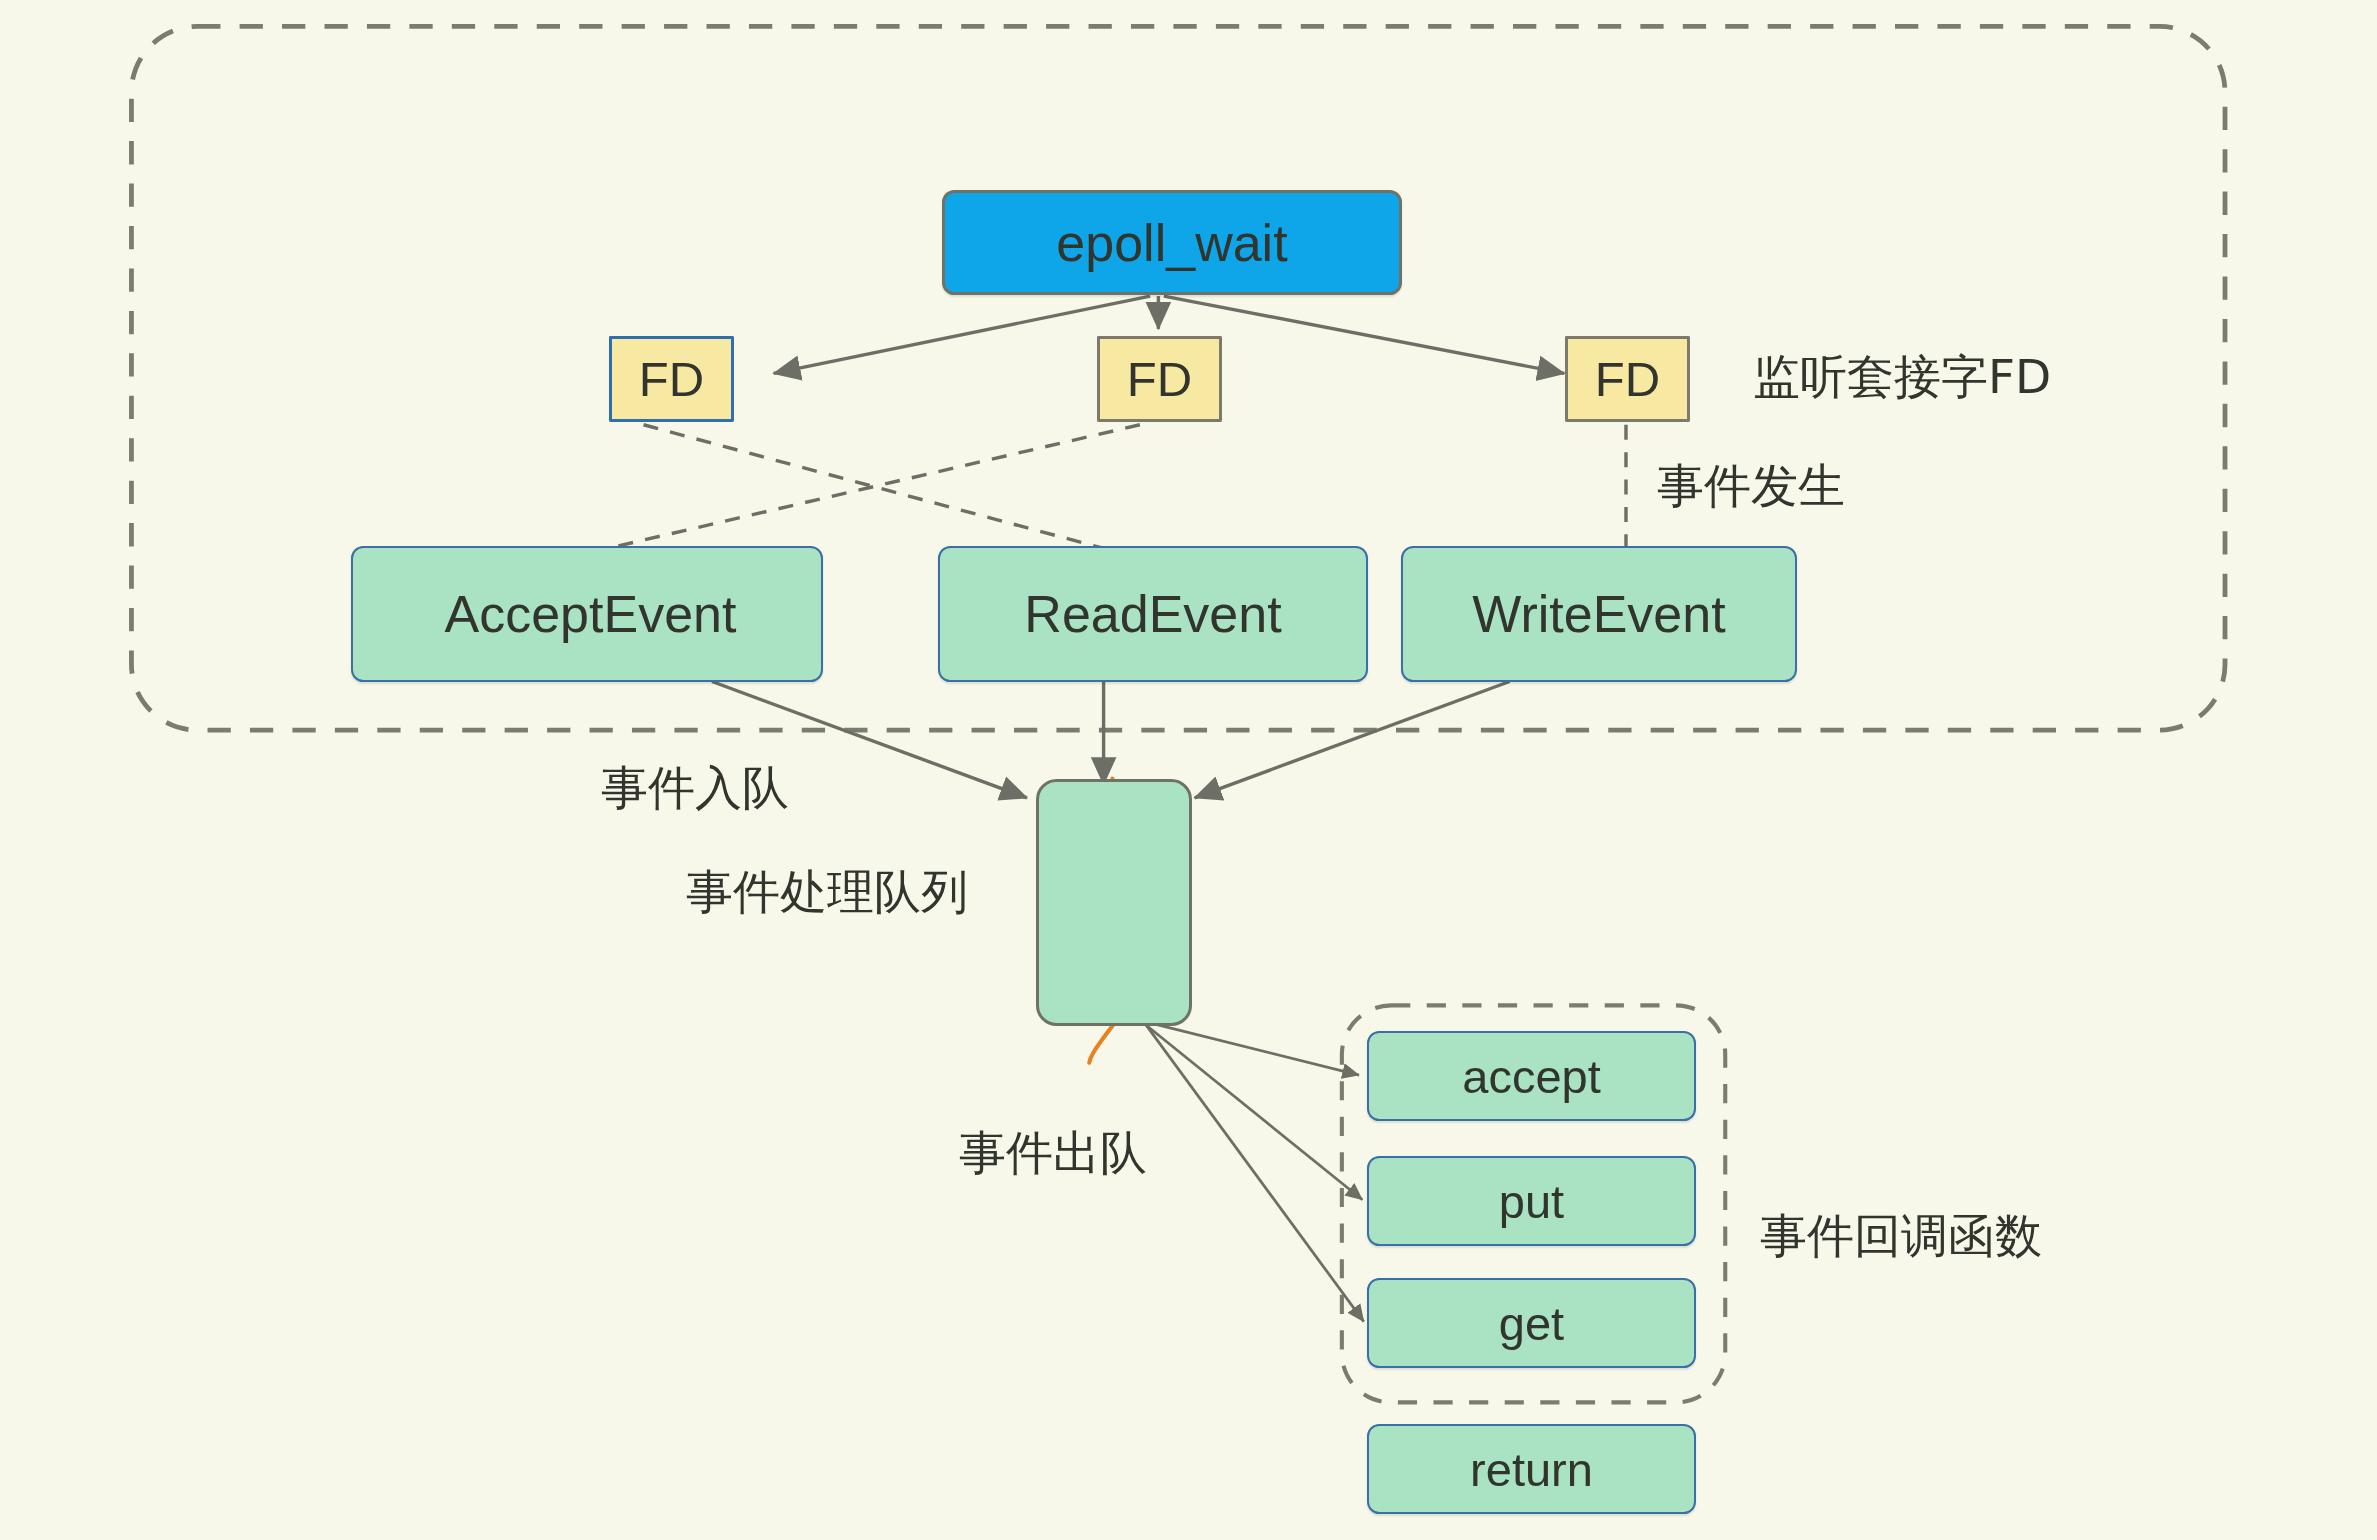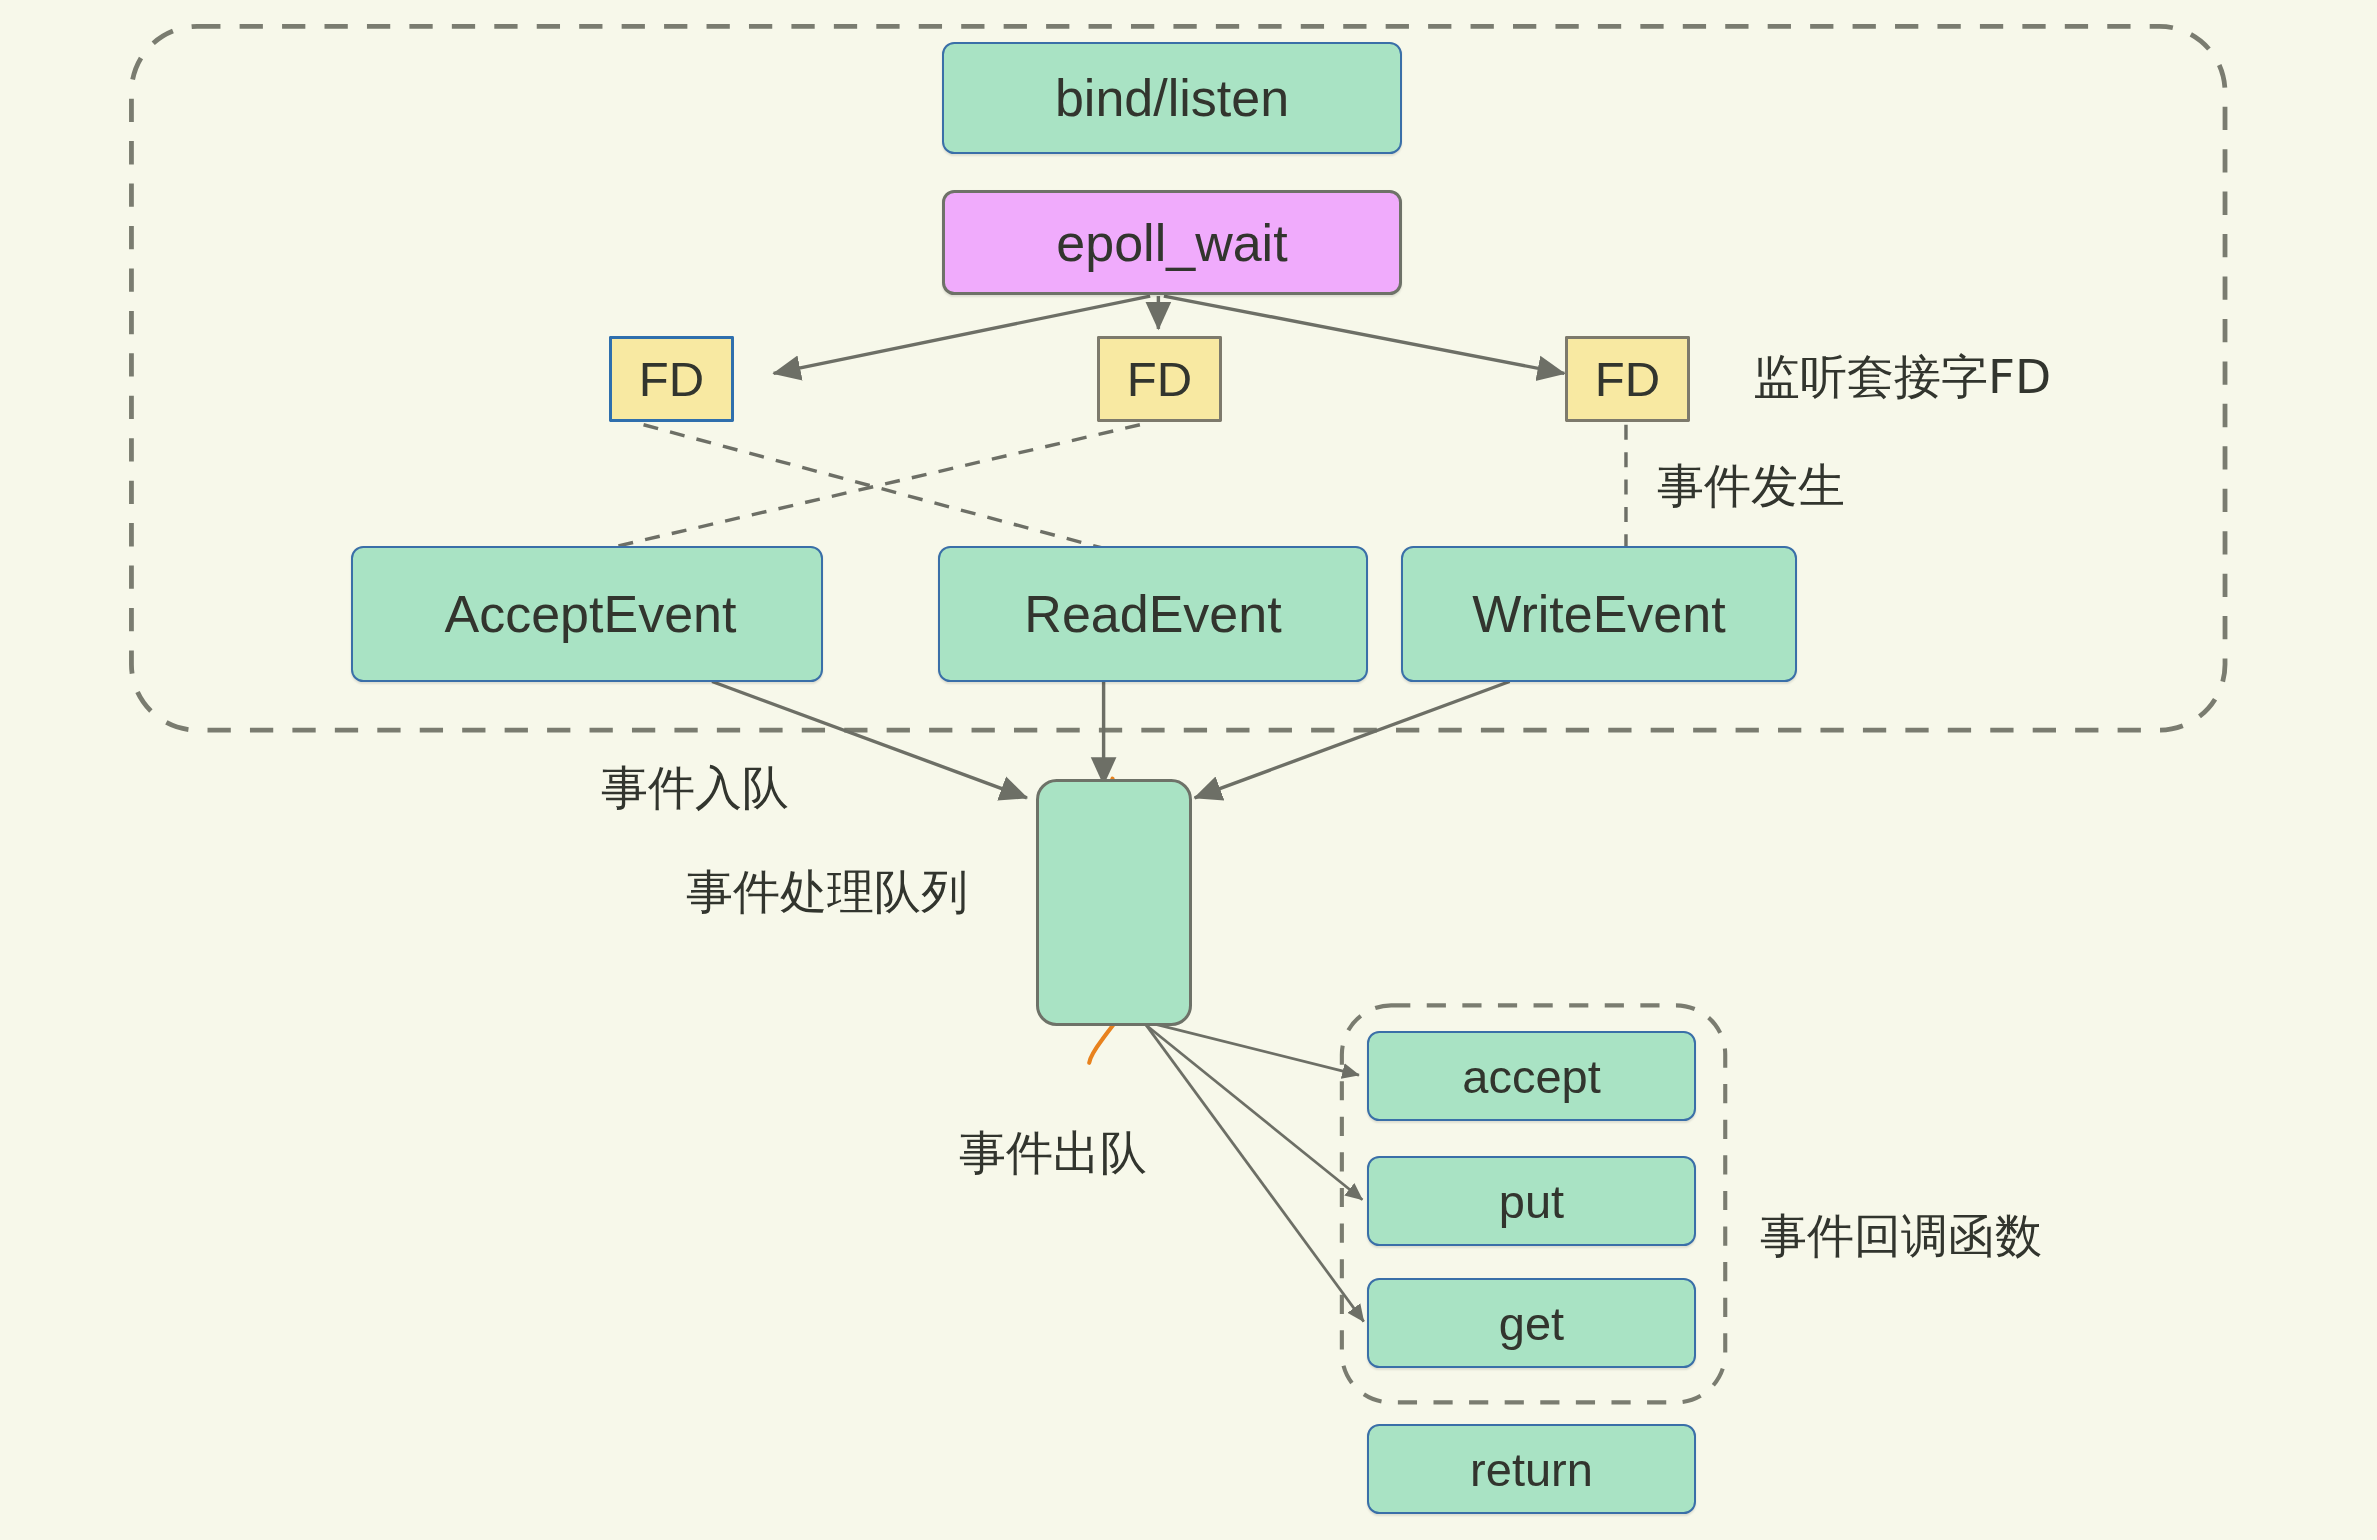--- a/index.html
+++ b/index.html
@@ -33,21 +33,21 @@
     color: #32352e;
     white-space: nowrap;
   }
   .node.green {
     background: #a9e3c4;
     border: 2.7px solid #3a6fa8;
     border-radius: 12.3px;
     box-shadow: 0 1.4px 2.1px rgba(0,0,0,0.10);
   }
   .node.green-gray {
-    background: #f0abfc;
+    background: #0ea5e9;
     border: 3.4px solid #6e7268;
     border-radius: 12.3px;
     box-shadow: 0 1.4px 2.1px rgba(0,0,0,0.10);
   }
   .node.yellow-blue {
     background: #f8e9a2;
     border: 3.4px solid #2f6fad;
     border-radius: 1.4px;
   }
   .node.yellow-gray {
@@ -108,23 +108,20 @@
     <path d="M 1625 1137
              C 1600 1210, 1585 1270, 1588 1290
              C 1592 1312, 1620 1300, 1633 1312
              C 1646 1325, 1628 1360, 1604 1390
              C 1582 1418, 1582 1434, 1597 1442
              C 1613 1450, 1640 1438, 1648 1450
              C 1656 1463, 1630 1490, 1610 1518
              C 1598 1534, 1592 1545, 1591 1552" fill="none" stroke="#e8821e" stroke-width="6" stroke-linecap="round"></path>
   </svg>
 
-  <div class="node green" style="left:942px; top:42px; width:460px; height:112px; font-size:52px;">
-    <span>bind/listen</span>
-  </div>
 
   <div class="node green-gray" style="left:942px; top:190px; width:460px; height:105px; font-size:52px;">
     <span>epoll_wait</span>
   </div>
 
   <div class="node yellow-blue" style="left:609px; top:336px; width:125px; height:86px; font-size:49px;">
     <span>FD</span>
   </div>
 
   <div class="node yellow-gray" style="left:1097px; top:336px; width:125px; height:86px; font-size:49px;">

